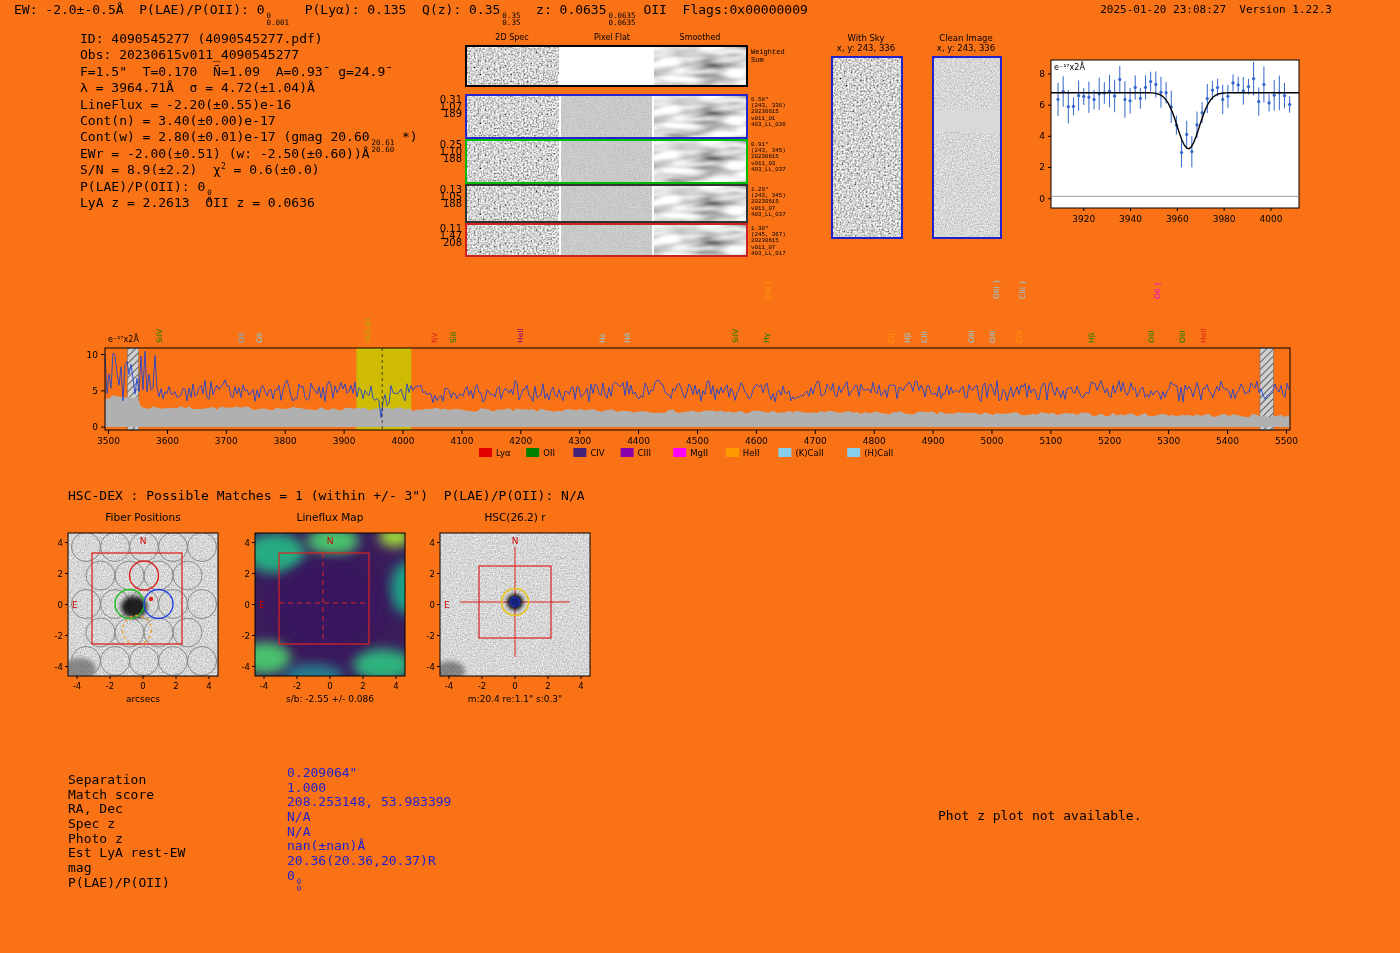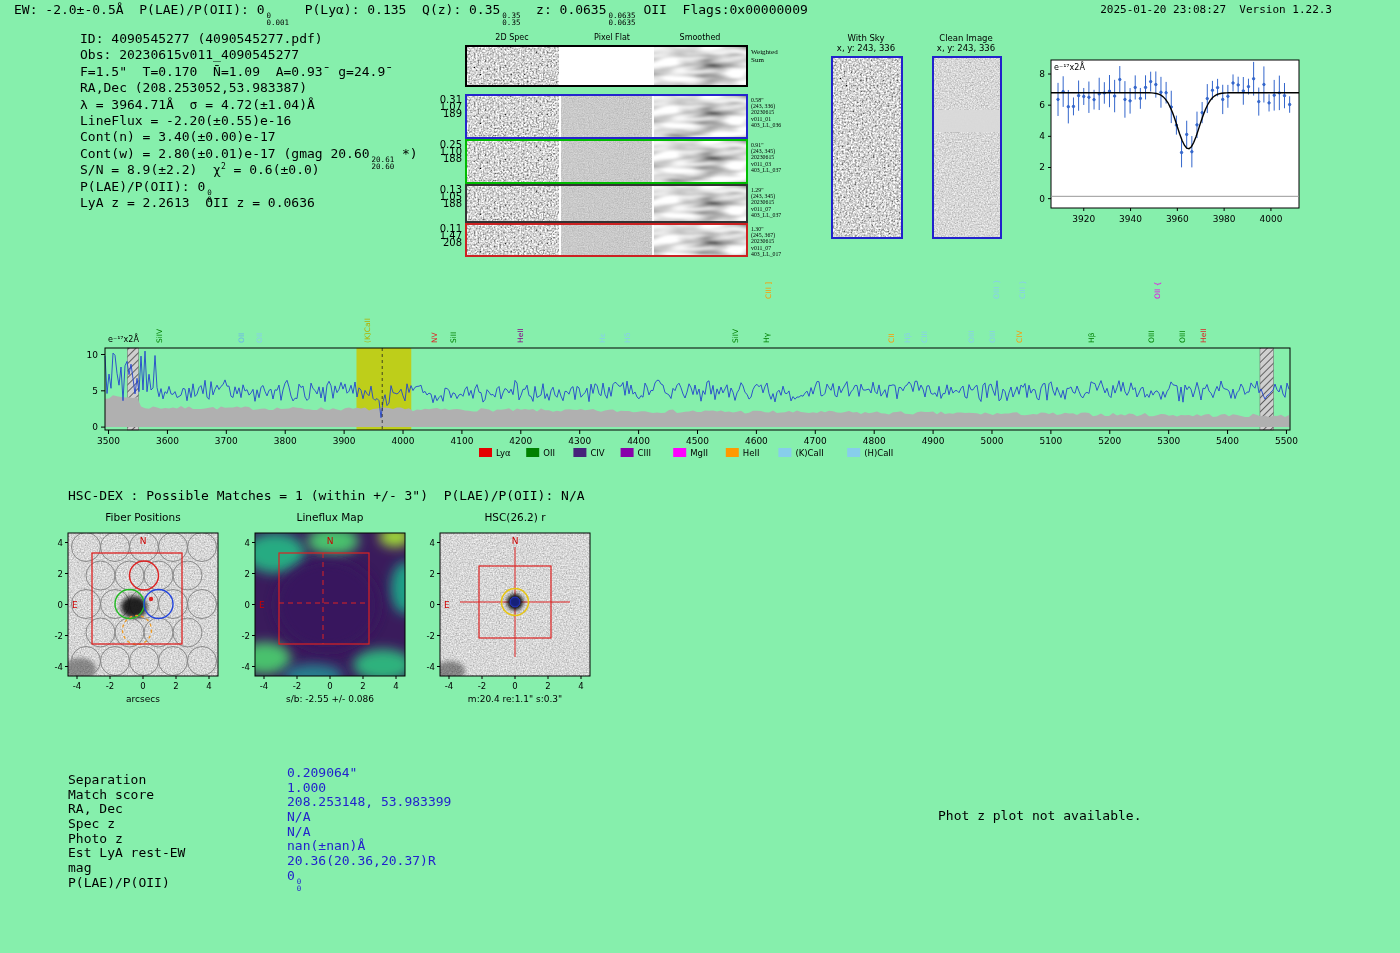--- a/index.html
+++ b/index.html
@@ -1,30 +1,30 @@
 <!DOCTYPE html>
 <html><head>
 <meta charset="utf-8">
 <style>
   html,body{margin:0;padding:0;background:#fff}
-  #page{position:relative;width:1400px;height:953px;background:#86efac;overflow:hidden;
+  #page{position:relative;width:1400px;height:953px;background:#f97316;overflow:hidden;
         font-family:"DejaVu Sans Mono","Liberation Mono",monospace;color:#000}
   .hdr{position:absolute;left:14px;top:2px;font-size:13px;white-space:pre}
   .tstamp{position:absolute;right:68px;top:3px;font-size:11px;white-space:pre;text-align:center}
   .stack{display:inline-flex;flex-direction:column;font-size:7.5px;line-height:7px;vertical-align:-4px;margin-left:2px}
   sup{font-size:8px;line-height:0}
   .info{position:absolute;left:80px;top:31px;font-size:13px}
   .info-line{height:16.4px;white-space:pre}
   .cut-head{position:absolute;font-size:8px;font-family:"DejaVu Sans",sans-serif;text-align:center;width:64px}
   .cut-wrap{position:absolute;left:438px;top:30px;width:370px;height:240px}
   .cut-row{position:absolute;left:27px;width:283px;display:flex;gap:2px;border:2px solid #000;background:#fff;box-sizing:border-box}
   .cut-cell{flex:1;overflow:hidden;position:relative}
   .cut-cell svg{display:block;width:100%;height:100%}
   .cut-left{position:absolute;left:0;width:24px;font-size:10px;line-height:7px;text-align:right;font-family:"DejaVu Sans",sans-serif}
-  .cut-right{position:absolute;left:313px;width:55px;font-size:5.8px;line-height:6.2px;font-family:Liberation Serif, serif}
+  .cut-right{position:absolute;left:313px;width:55px;font-size:5.8px;line-height:6.2px;font-family:Liberation Mono, monospace}
   .cut-right.big{font-size:7px;line-height:8px}
   .sky-title{position:absolute;font-size:8.5px;font-family:"DejaVu Sans",sans-serif;text-align:center}
   .sky-box{position:absolute;border:2px solid #2222cc;overflow:hidden}
   .sky-box svg{display:block;width:100%;height:100%}
   .heading{position:absolute;left:68px;top:488px;font-size:13px;white-space:pre}
   .t-col{position:absolute;font-size:13px}
   .t-row{height:14.7px;white-space:pre}
   .val{color:#2222cc}
   .note{position:absolute;left:938px;top:808px;font-size:13px}
   svg.plot{position:absolute;overflow:visible}
@@ -91,25 +91,25 @@
 
 <div id="page">
 
   <div class="hdr"><span>EW: -2.0±-0.5Å  P(LAE)/P(OII): 0</span><span class="stack"><span>0</span><span>0.001</span></span><span>  P(Lyα): 0.135  Q(z): 0.35</span><span class="stack"><span>0.35</span><span>0.35</span></span><span>  z: 0.0635</span><span class="stack"><span>0.0635</span><span>0.0635</span></span><span> OII  Flags:0x00000009</span></div>
   <div class="tstamp">2025-01-20 23:08:27  Version 1.22.3</div>
 
   <div class="info">
       <div class="info-line"><span>ID: 4090545277 (4090545277.pdf)</span></div>
       <div class="info-line"><span>Obs: 20230615v011_4090545277</span></div>
       <div class="info-line"><span>F=1.5"  T=0.170  N̄=1.09  A=0.93̄  g=24.9̄</span></div>
-      <div class="info-line"><span>RA,Dec (208.253052,53.983387)</span></div>
       <div class="info-line"><span>λ = 3964.71Å  σ = 4.72(±1.04)Å</span></div>
       <div class="info-line"><span>LineFlux = -2.20(±0.55)e-16</span></div>
       <div class="info-line"><span>Cont(n) = 3.40(±0.00)e-17</span></div>
       <div class="info-line"><span>Cont(w) = 2.80(±0.01)e-17 (gmag 20.60</span><span class="stack"><span>20.61</span><span>20.60</span></span><span> *)</span></div>
+      <div class="info-line"><span>EWr = -2.00(±0.51) (w: -2.50(±0.60))Å</span></div>
       <div class="info-line"><span>S/N = 8.9(±2.2)  χ</span><sup>2</sup><span> = 0.6(±0.0)</span></div>
       <div class="info-line"><span>P(LAE)/P(OII): 0</span><span class="stack"><span>0</span><span>0</span></span></div>
       <div class="info-line"><span>LyA z = 2.2613  OII z = 0.0636</span></div>
     </div>
 
   <div class="cut-head" style="left:480px;top:33px">2D Spec</div>
   <div class="cut-head" style="left:580px;top:33px">Pixel Flat</div>
   <div class="cut-head" style="left:668px;top:33px">Smoothed</div>
 
   <div class="cut-wrap">

